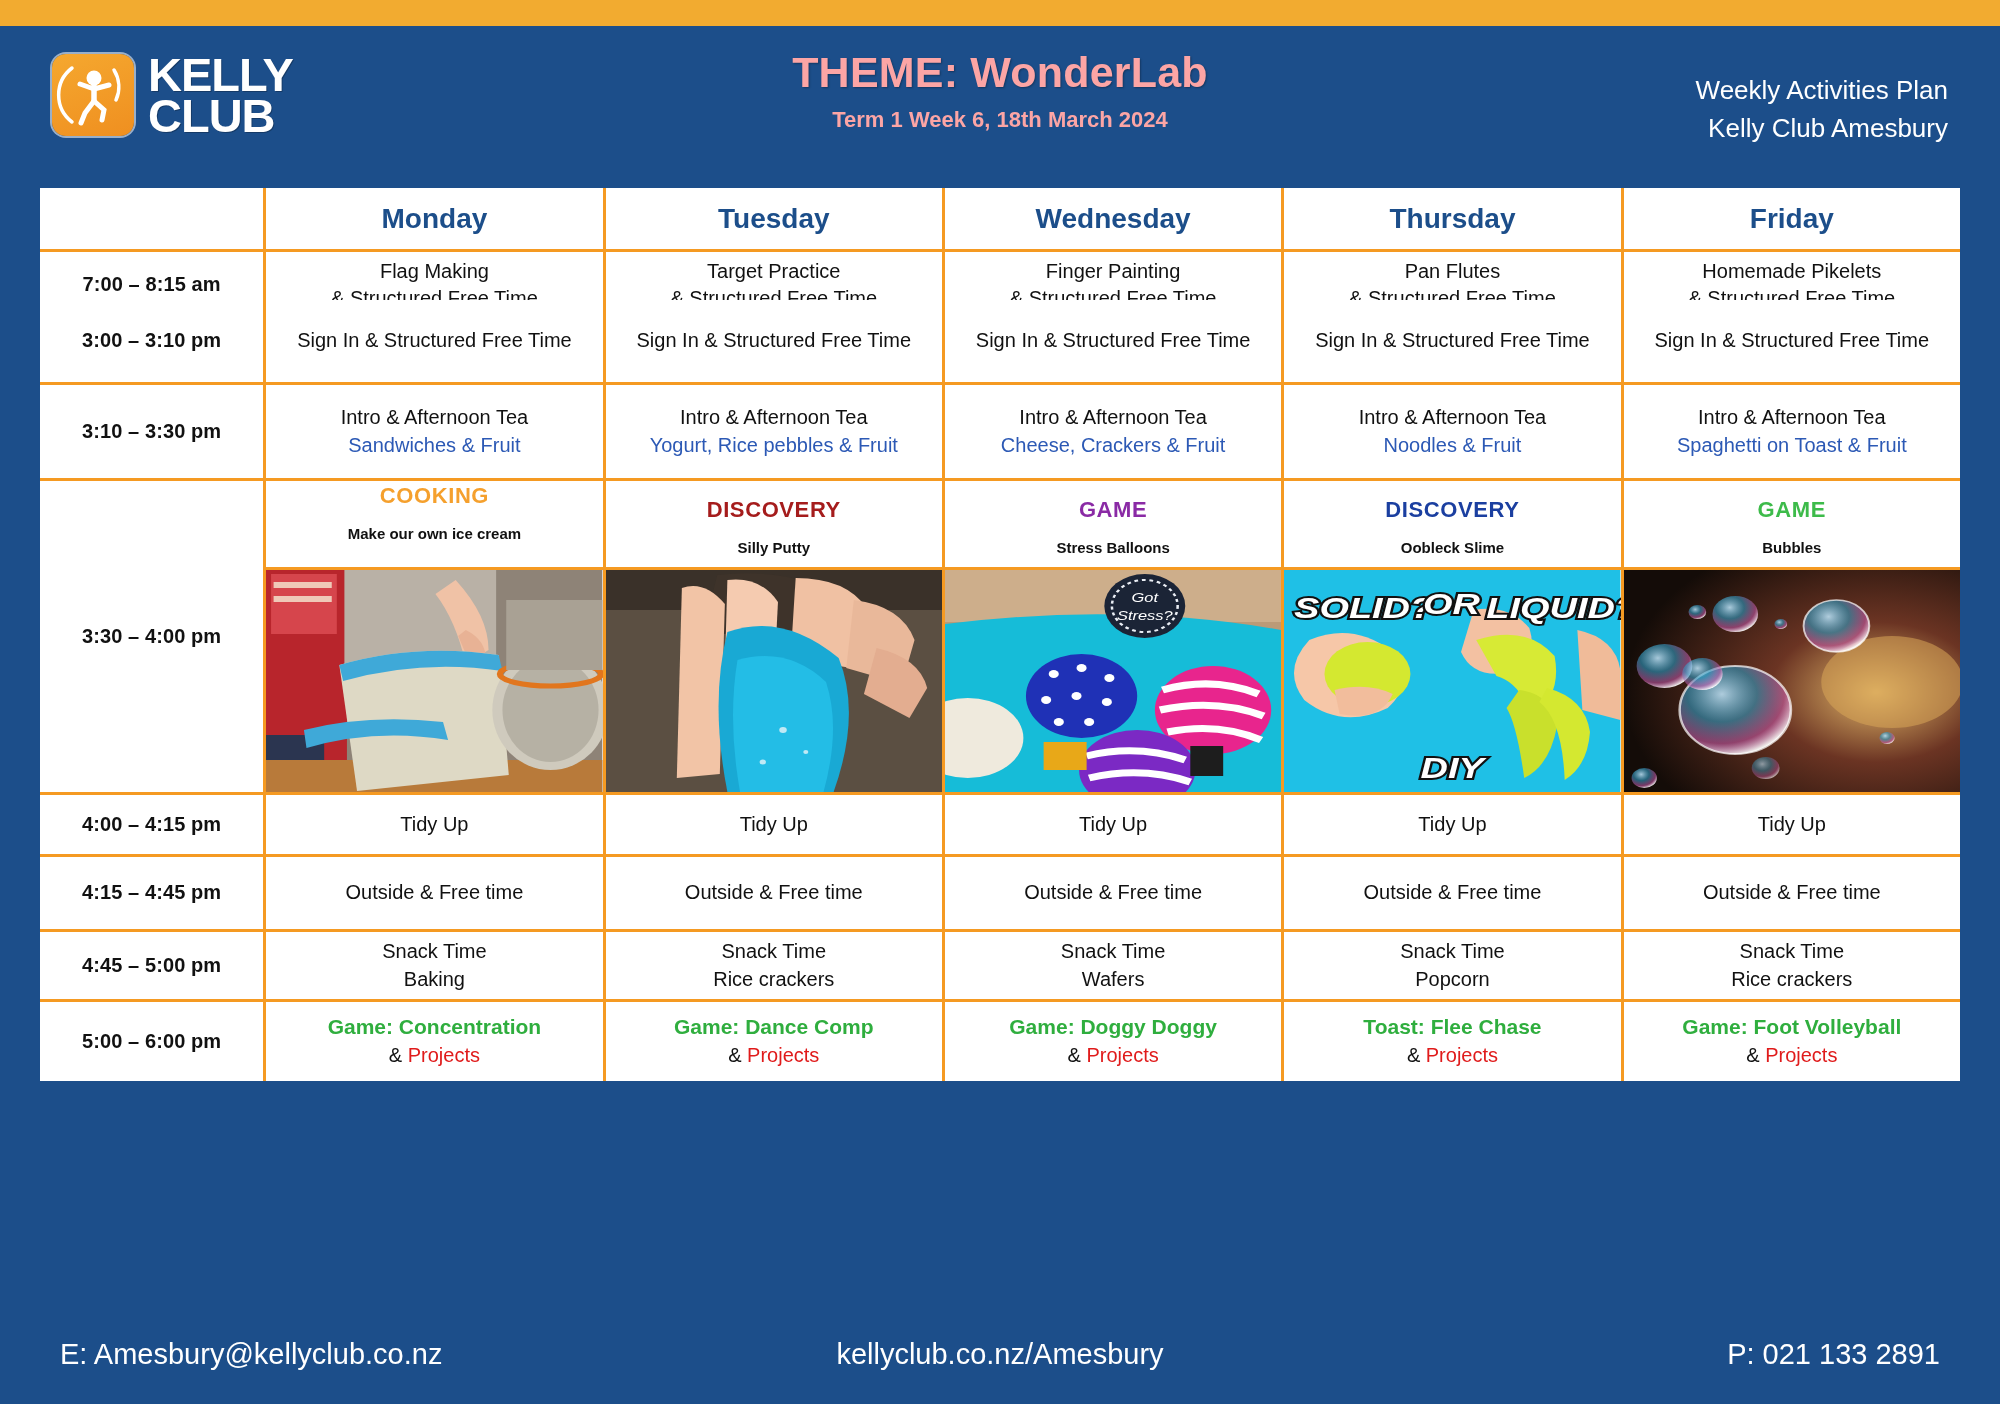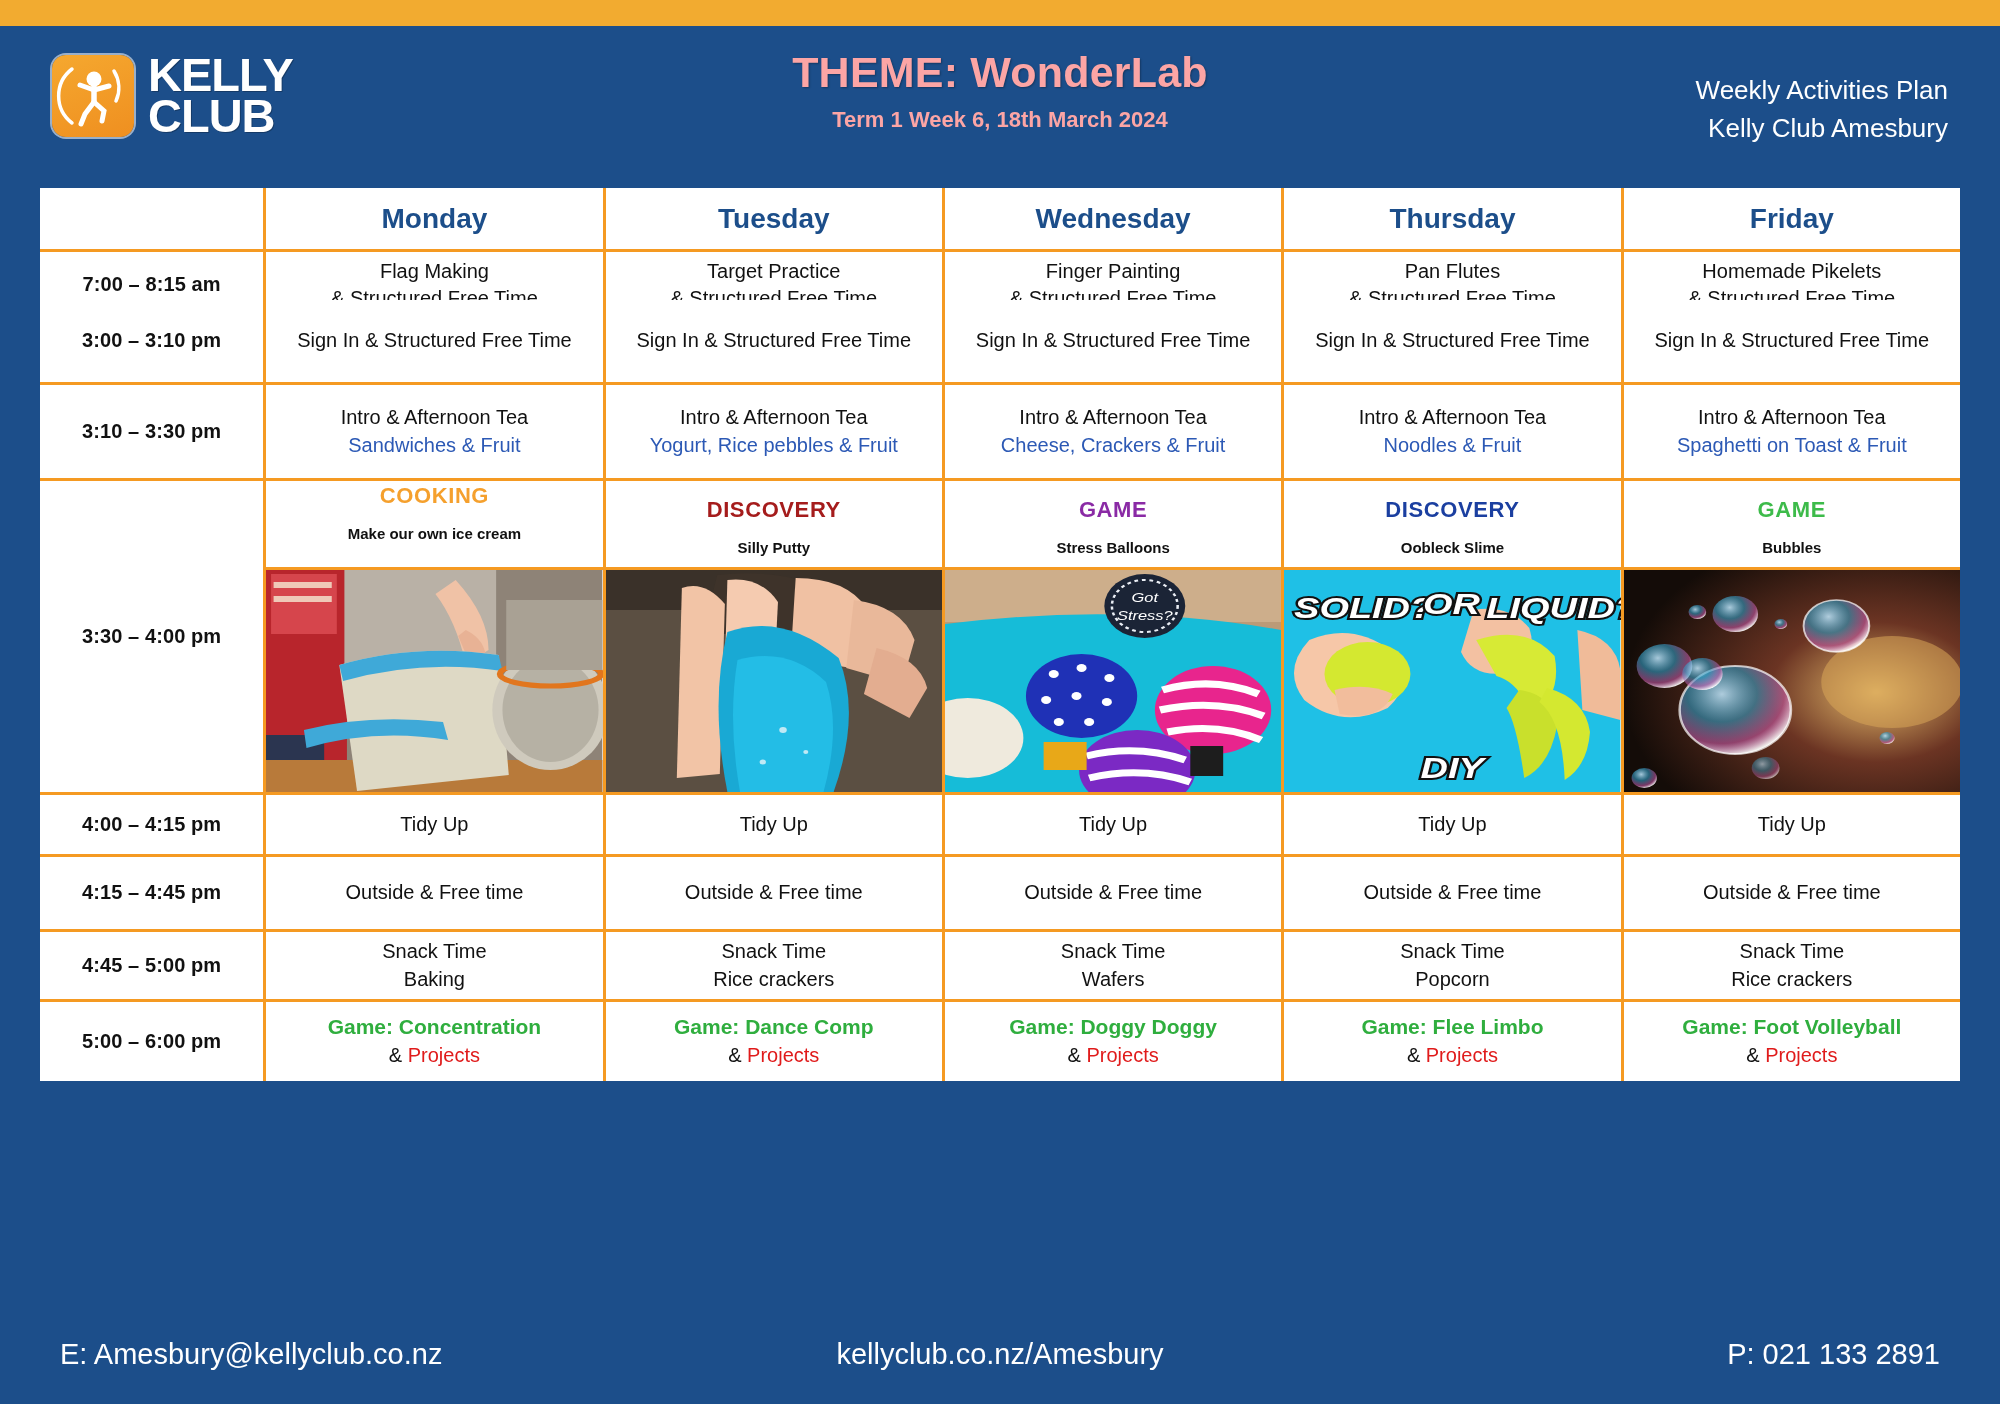--- a/index.html
+++ b/index.html
@@ -20,21 +20,21 @@
     width: 2000px; height: 26px;
     background: #f2ab30;
   }
   
   .header {
     position: absolute; top: 26px; left: 0;
     width: 2000px; height: 160px;
   }
   .logo-wrap {
     position: absolute; left: 52px; top: 28px;
-    display: flex; align-items: flex-end; gap: 14px;
+    display: flex; align-items: center; gap: 14px;
   }
   .logo-badge {
     width: 82px; height: 82px;
     border-radius: 14px;
     background: linear-gradient(160deg,#f5a82f 0%, #ef8f20 100%);
     position: relative;
     box-shadow: 0 0 0 2px rgba(255,255,255,.55);
     overflow: hidden;
   }
   .logo-badge svg { position: absolute; inset: 0; }
@@ -473,21 +473,21 @@
       </td>
       <td>
         <div class="game-green">Game: Dance Comp</div>
         <div><span>&amp; </span><span class="projects-red">Projects</span></div>
       </td>
       <td>
         <div class="game-green">Game: Doggy Doggy</div>
         <div><span>&amp; </span><span class="projects-red">Projects</span></div>
       </td>
       <td>
-        <div class="game-green">Game: Flee Limbo</div>
+        <div class="game-green">Toast: Flee Chase</div>
         <div><span>&amp; </span><span class="projects-red">Projects</span></div>
       </td>
       <td>
         <div class="game-green">Game: Foot Volleyball</div>
         <div><span>&amp; </span><span class="projects-red">Projects</span></div>
       </td>
     </tr>
   </tbody>
     </table>
 

